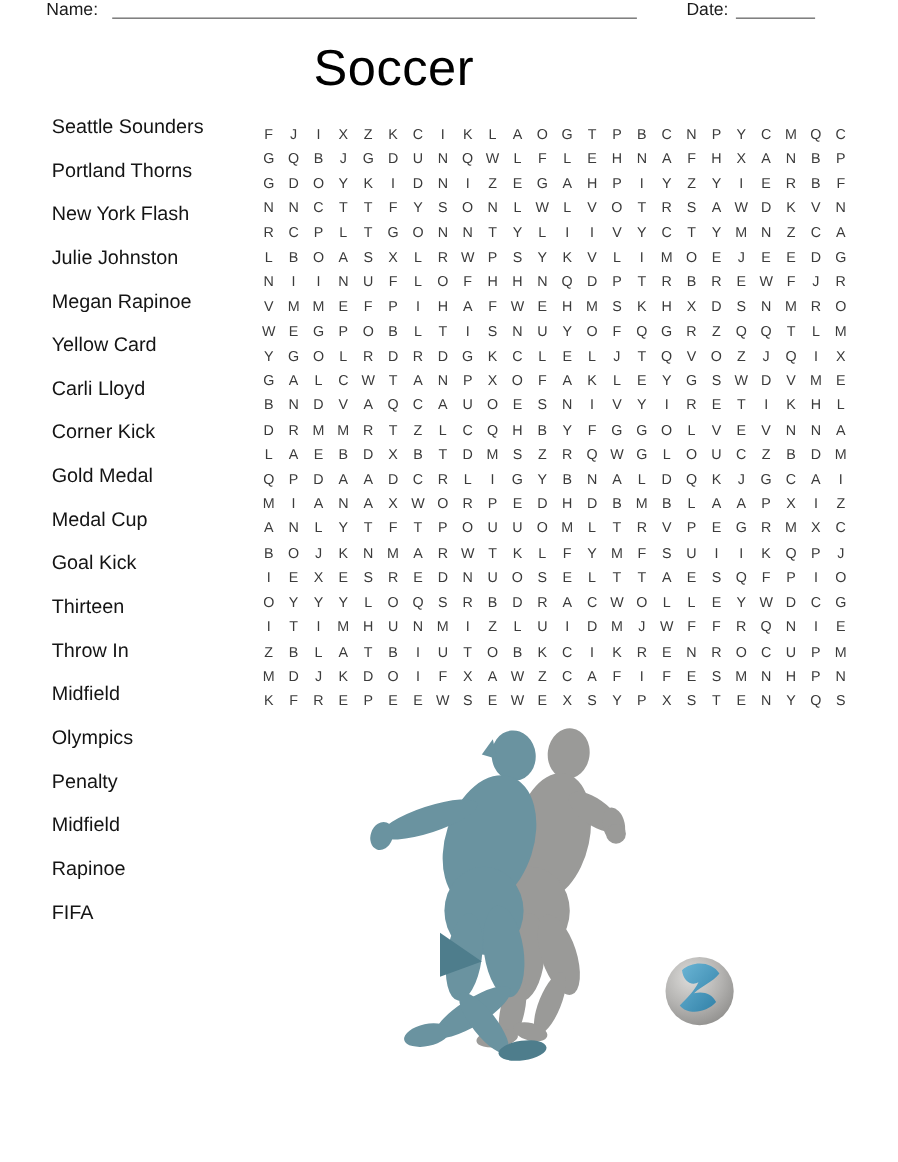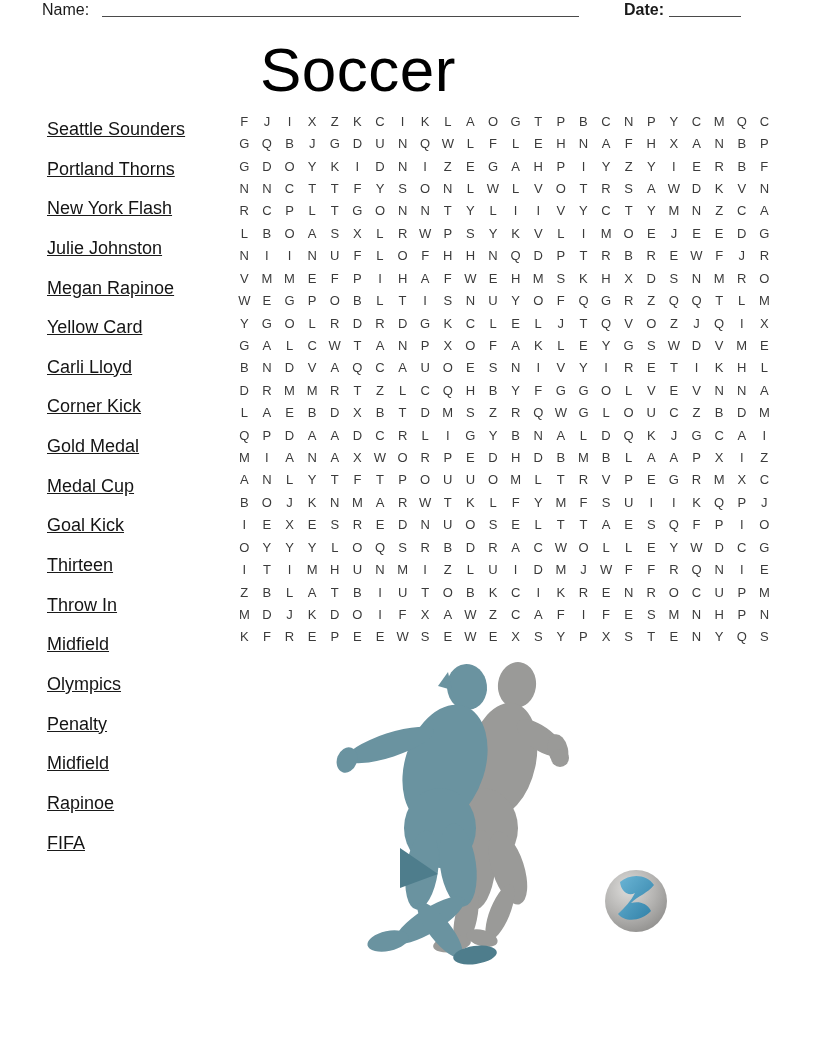--- a/index.html
+++ b/index.html
@@ -9,35 +9,35 @@
     position: relative;
     overflow: hidden;
     font-family: "Liberation Sans", "DejaVu Sans", sans-serif;
     color: #1a1a1a;
   }
   .abs { position: absolute; }
 
   
   .name-label { left: 42px; top: 1px; font-size: 16px; }
   .name-line  { left: 102px; top: 0; width: 477px; height: 16px; border-bottom: 1.5px solid #4a4a4a; }
-  .date-label { left: 624px; top: 1px; font-size: 16px; font-weight: bold; }
+  .date-label { left: 624px; top: 1px; font-size: 16px; }
   .date-line  { left: 669px; top: 0; width: 72px; height: 16px; border-bottom: 1.5px solid #4a4a4a; }
 
   
   .page-title {
     left: 0; top: 34px; width: 716px;
     text-align: center;
-    font-size: 62px;
+    font-size: 46px;
     font-weight: 400;
     letter-spacing: 0.5px;
     color: #000;
   }
 
   
-  .word-list { left: 47px; top: 110px; width: 185px; text-decoration: underline; }
+  .word-list { left: 47px; top: 96px; width: 185px; }
   .word-item {
     height: 39.65px; line-height: 39.65px;
     font-size: 18px;
     white-space: nowrap;
     color: #141414;
   }
 
   
   .letter-grid {
     left: 233px; top: 110px;

